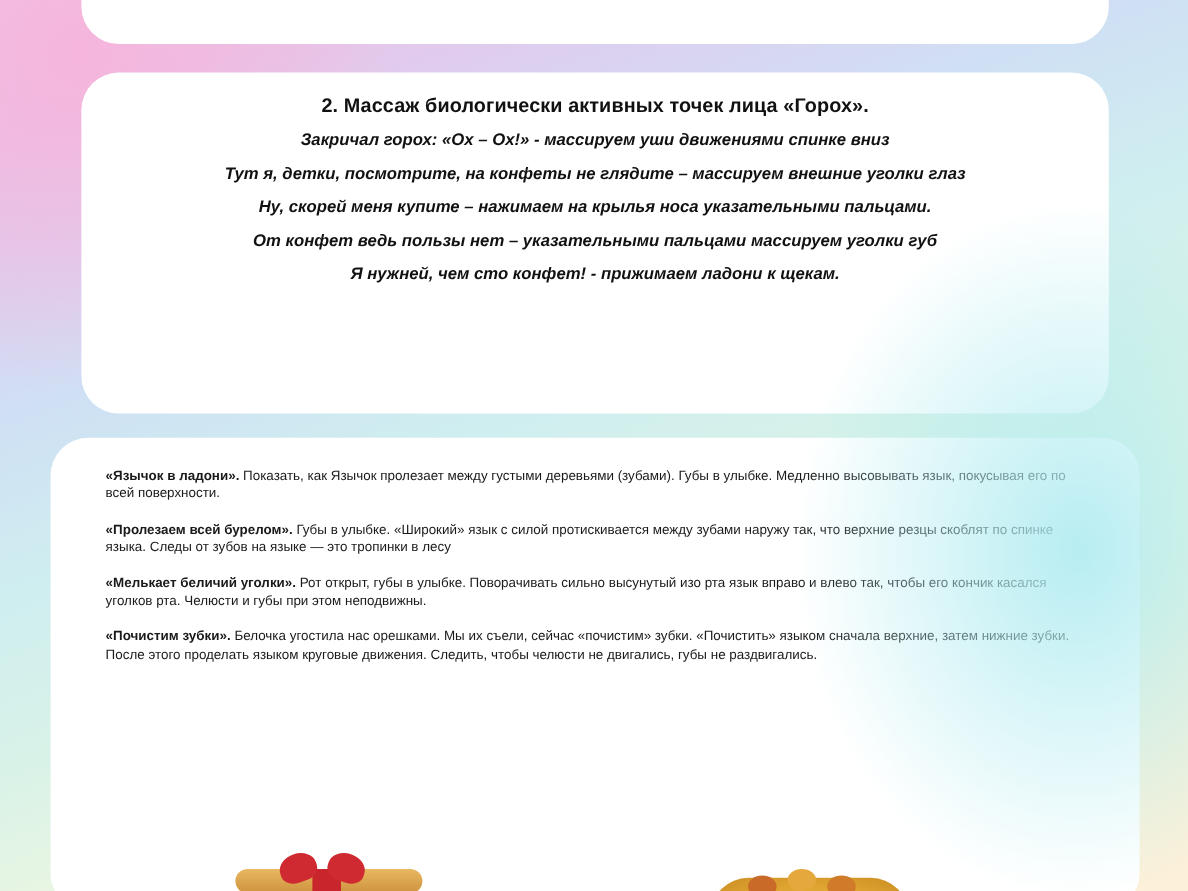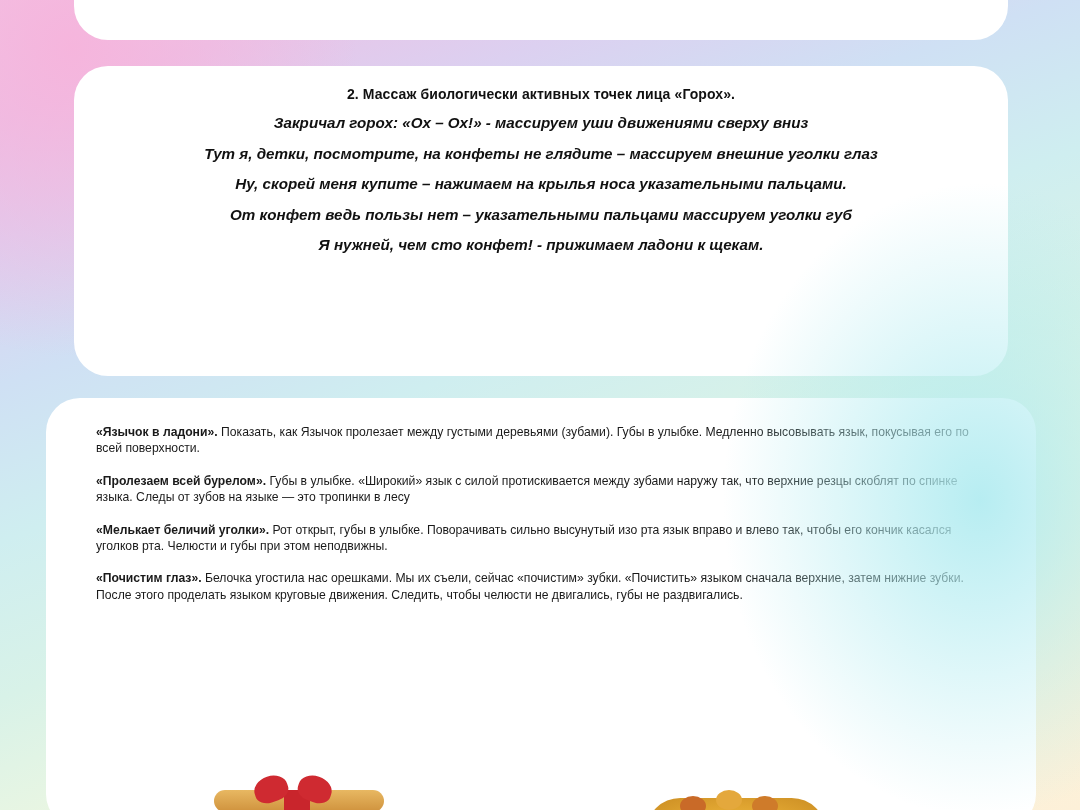--- a/index.html
+++ b/index.html
@@ -90,21 +90,21 @@
   #card-tongue {
     left: 46px;
     top: 398px;
     width: 990px;
     height: 430px;
     border-radius: 34px;
     padding: 26px 50px 10px 50px;
   }
 
   .section-title {
-    font-size: 14px;
+    font-size: 18px;
     font-weight: 700;
     color: #111111;
     margin: 0 0 10px 0;
     letter-spacing: 0.1px;
   }
 
   .massage-line {
     font-size: 15.2px;
     line-height: 21.5px;
     font-style: italic;
@@ -213,36 +213,36 @@
 
 <div class="page">
   <div class="sheet">
 
     <div class="card" id="card-breathing">
       
     </div>
 
     <div class="card" id="card-massage">
       <h2 class="section-title">2. Массаж биологически активных точек лица «Горох».</h2>
-      <p class="massage-line">Закричал горох: «Ох – Ох!» - массируем уши движениями сверху вниз</p>
+      <p class="massage-line">Закричал горох: «Ох – Ох!» - массируем уши движениями спинке вниз</p>
       <p class="massage-line">Тут я, детки, посмотрите, на конфеты не глядите – массируем внешние уголки глаз</p>
       <p class="massage-line">Ну, скорей меня купите – нажимаем на крылья носа указательными пальцами.</p>
       <p class="massage-line">От конфет ведь пользы нет – указательными пальцами массируем уголки губ</p>
       <p class="massage-line tight">Я нужней, чем сто конфет! - прижимаем ладони к щекам.</p>
     </div>
 
     <div class="card" id="card-tongue">
 
       <p class="exercise"><b>«Язычок в ладони».</b><span> Показать, как Язычок пролезает между густыми деревьями (зубами). Губы в улыбке. Медленно высовывать язык, покусывая его по всей поверхности.</span></p>
 
       <p class="exercise"><b>«Пролезаем всей бурелом».</b><span> Губы в улыбке. «Широкий» язык с силой протискивается между зубами наружу так, что верхние резцы скоблят по спинке языка. Следы от зубов на языке — это тропинки в лесу</span></p>
 
       <p class="exercise"><b>«Мелькает беличий уголки».</b><span> Рот открыт, губы в улыбке. Поворачивать сильно высунутый изо рта язык вправо и влево так, чтобы его кончик касался уголков рта. Челюсти и губы при этом неподвижны.</span></p>
 
-      <p class="exercise"><b>«Почистим глаз».</b><span> Белочка угостила нас орешками. Мы их съели, сейчас «почистим» зубки. «Почистить» языком сначала верхние, затем нижние зубки. После этого проделать языком круговые движения. Следить, чтобы челюсти не двигались, губы не раздвигались.</span></p>
+      <p class="exercise"><b>«Почистим зубки».</b><span> Белочка угостила нас орешками. Мы их съели, сейчас «почистим» зубки. «Почистить» языком сначала верхние, затем нижние зубки. После этого проделать языком круговые движения. Следить, чтобы челюсти не двигались, губы не раздвигались.</span></p>
 
       <div class="deco" id="deco-gift">
         <div class="gift-box"></div>
         <div class="gift-lid"></div>
         <div class="gift-ribbon-v"></div>
         <div class="gift-bow-l"></div>
         <div class="gift-bow-r"></div>
       </div>
 
       <div class="deco" id="deco-nuts">

